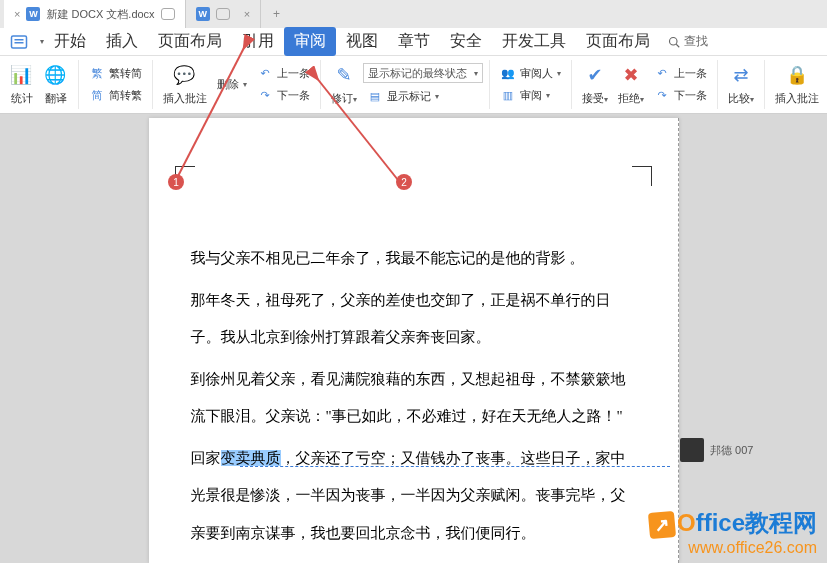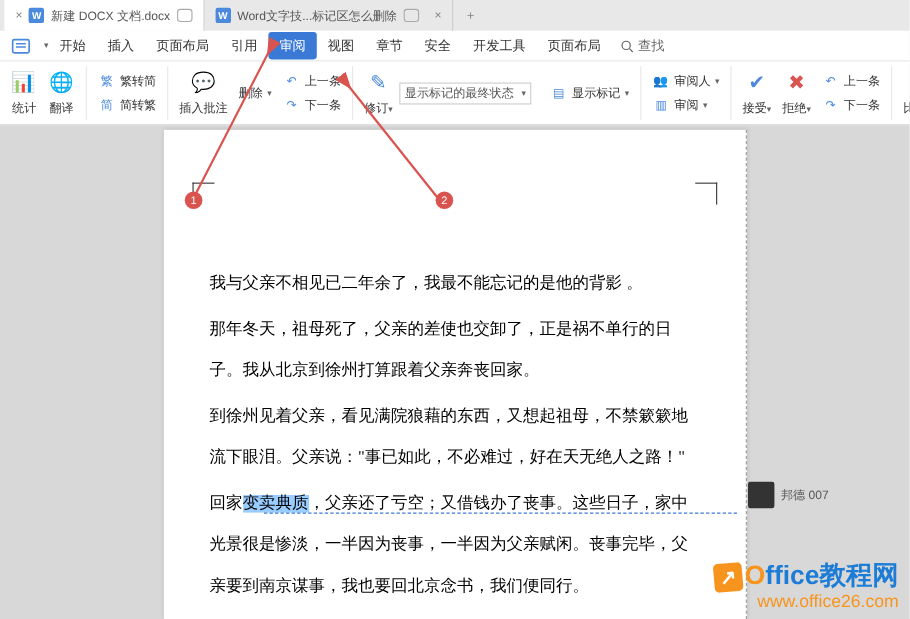--- a/index.html
+++ b/index.html
@@ -58,21 +58,21 @@
       border-bottom: 1px solid #e0e0e0;
     }
     .menu-logo {
       width: 22px;
       height: 18px;
       color: #4a89dc;
       margin-right: 10px;
     }
     .menu-item {
       padding: 4px 10px;
-      font-size: 12px;
+      font-size: 16px;
       color: #333;
       cursor: pointer;
     }
     .menu-item.active {
       background: #3a7ad6;
       color: #fff;
       border-radius: 3px;
     }
     .menu-search { margin-left: 8px; display:flex; align-items:center; gap:4px; color:#666; }
     .search-icon { width:12px; height:12px; }
@@ -213,21 +213,20 @@
 
 <div class="tab-bar">
   <div class="tab active">
     <span style="color:#888">×</span>
     <span class="tab-icon">W</span>
     <span>新建 DOCX 文档.docx</span>
     <span class="tab-speech"></span>
   </div>
   <div class="tab">
     <span class="tab-icon">W</span>
-    <span>Word文字技...标记区怎么删除</span>
     <span class="tab-speech"></span>
     <span class="tab-close">×</span>
   </div>
   <div class="tab-add">+</div>
 </div>
 
 <div class="menu-bar">
   <svg class="menu-logo" viewBox="0 0 24 24">
       <rect x="2" y="4" width="20" height="16" rx="2" fill="none" stroke="#4a89dc" stroke-width="2"></rect>
       <path d="M6 9h12M6 13h12" stroke="#4a89dc" stroke-width="2"></path>
@@ -293,21 +292,21 @@
           <span class="rb-icon">↷</span>
           <span>下一条</span>
         </div>
     </div>
   </div>
   <div class="ribbon-group row">
     <div class="ribbon-btn ribbon-btn-v">
       <span class="rb-icon big">✎</span>
       <span><span>修订</span><span class="drop">▾</span></span>
     </div>
-    <div style="display:flex;gap:13px;">
+    <div style="display:flex;flex-direction:column;gap:3px;">
       <div class="track-combo">
         <span>显示标记的最终状态</span>
         <span class="drop">▾</span>
       </div>
       <div class="ribbon-btn">
           <span class="rb-icon">▤</span>
           <span>显示标记</span>
           <span class="drop">▾</span>
         </div>
     </div>

